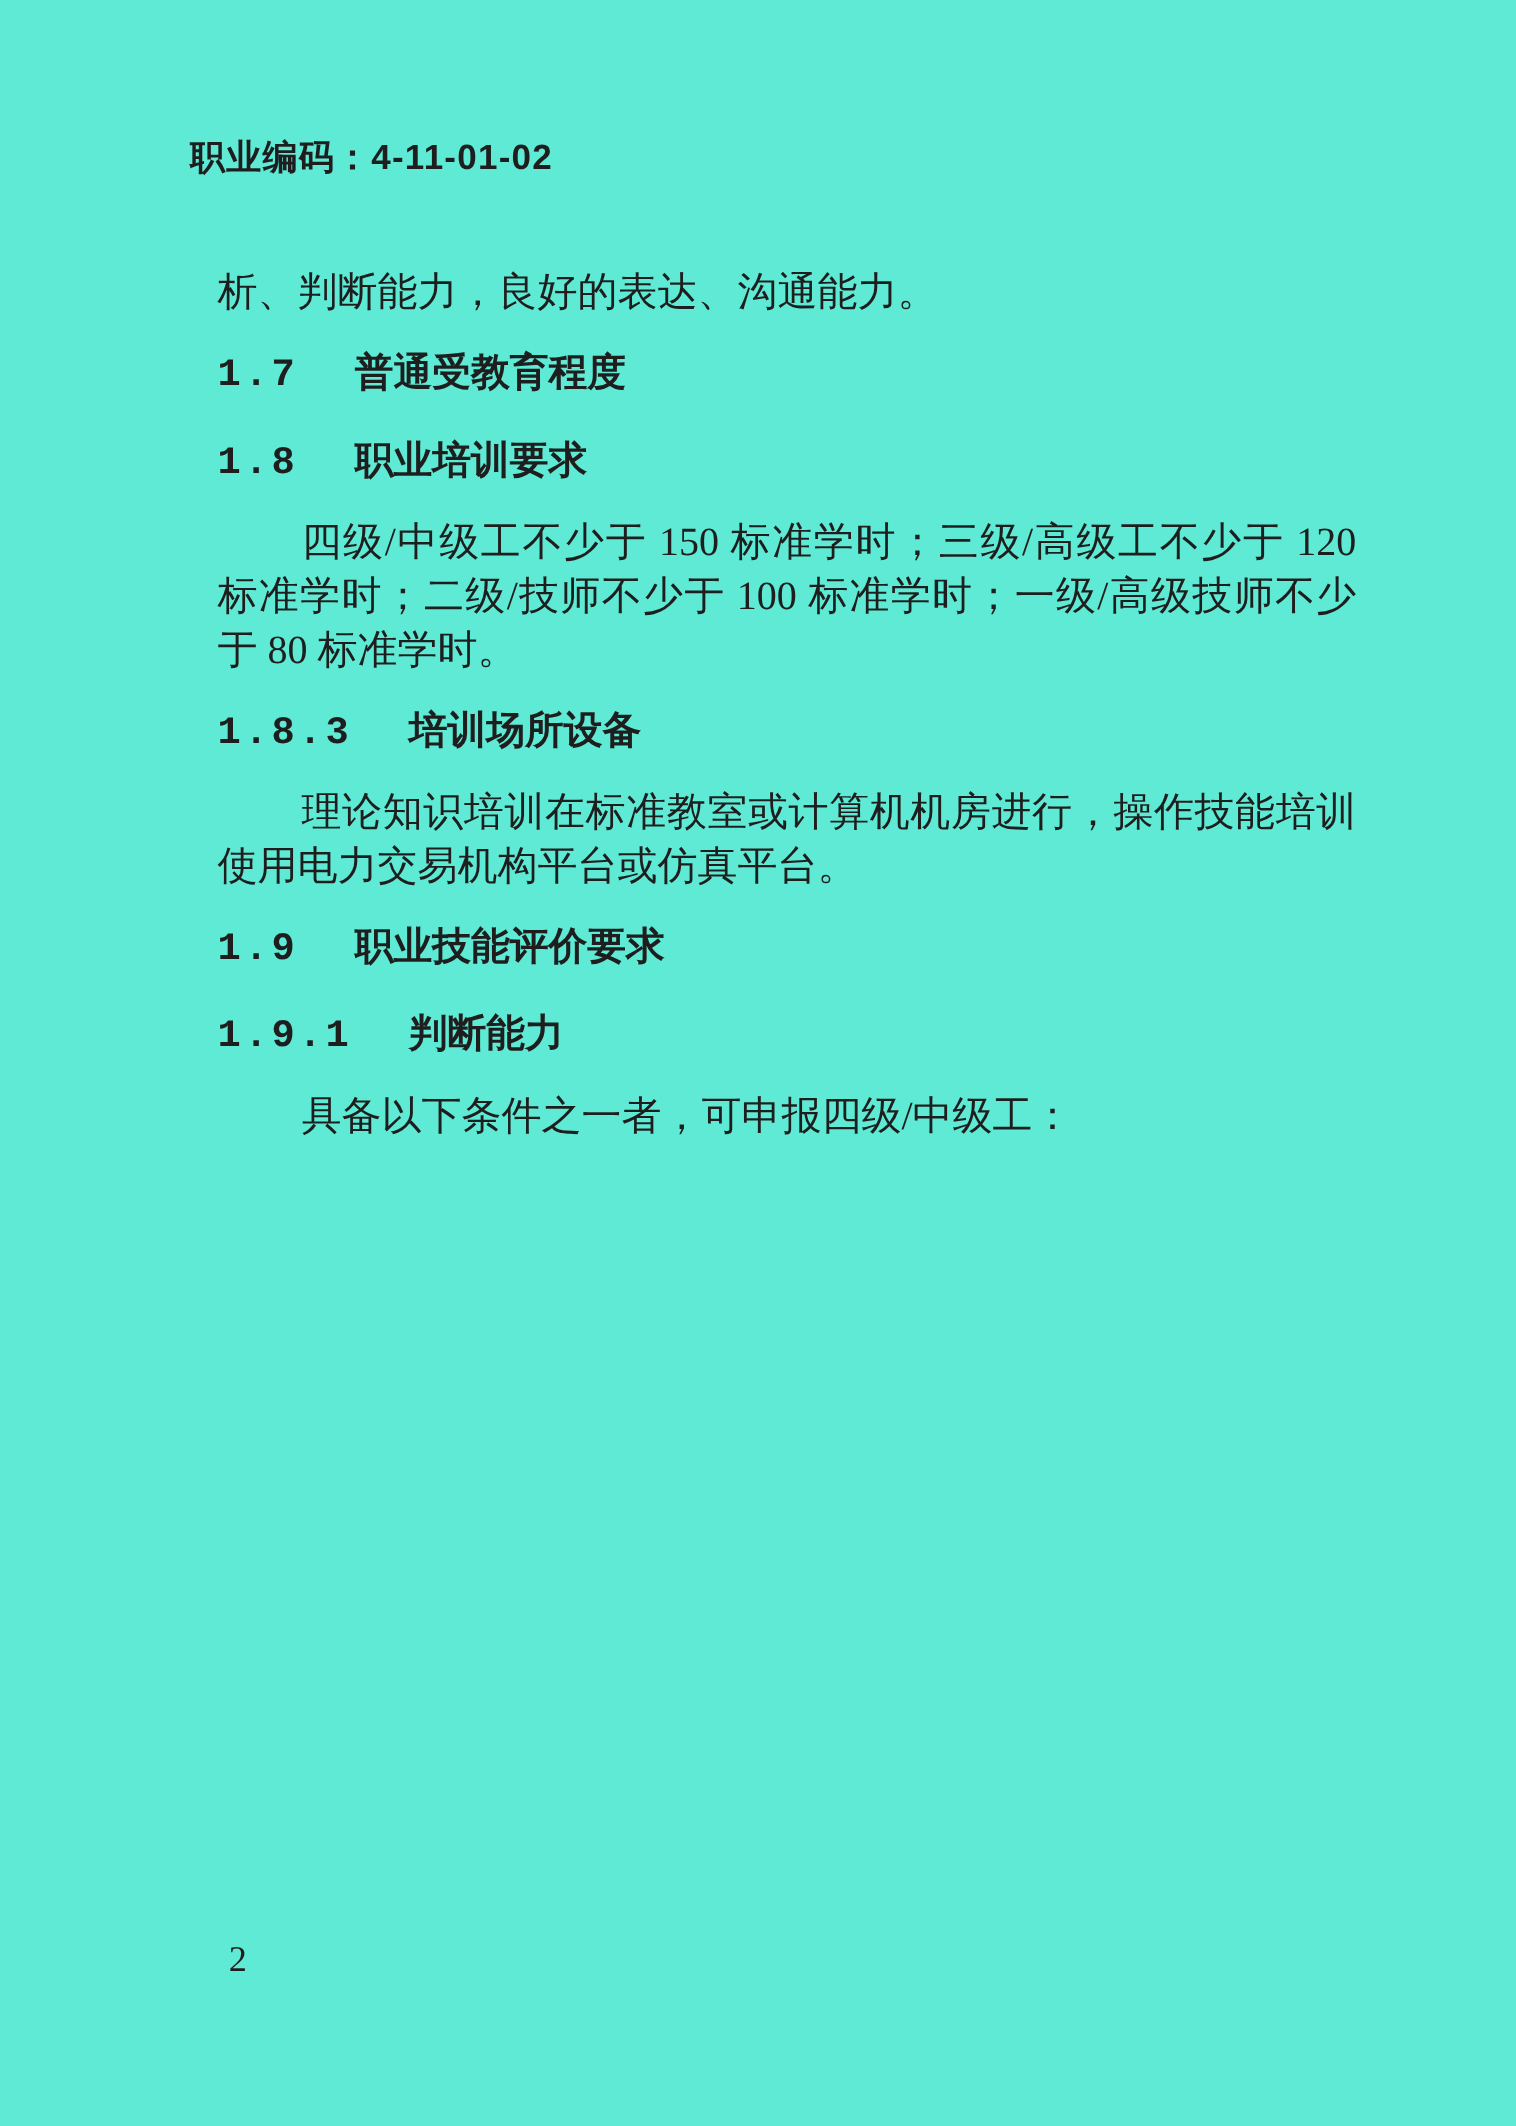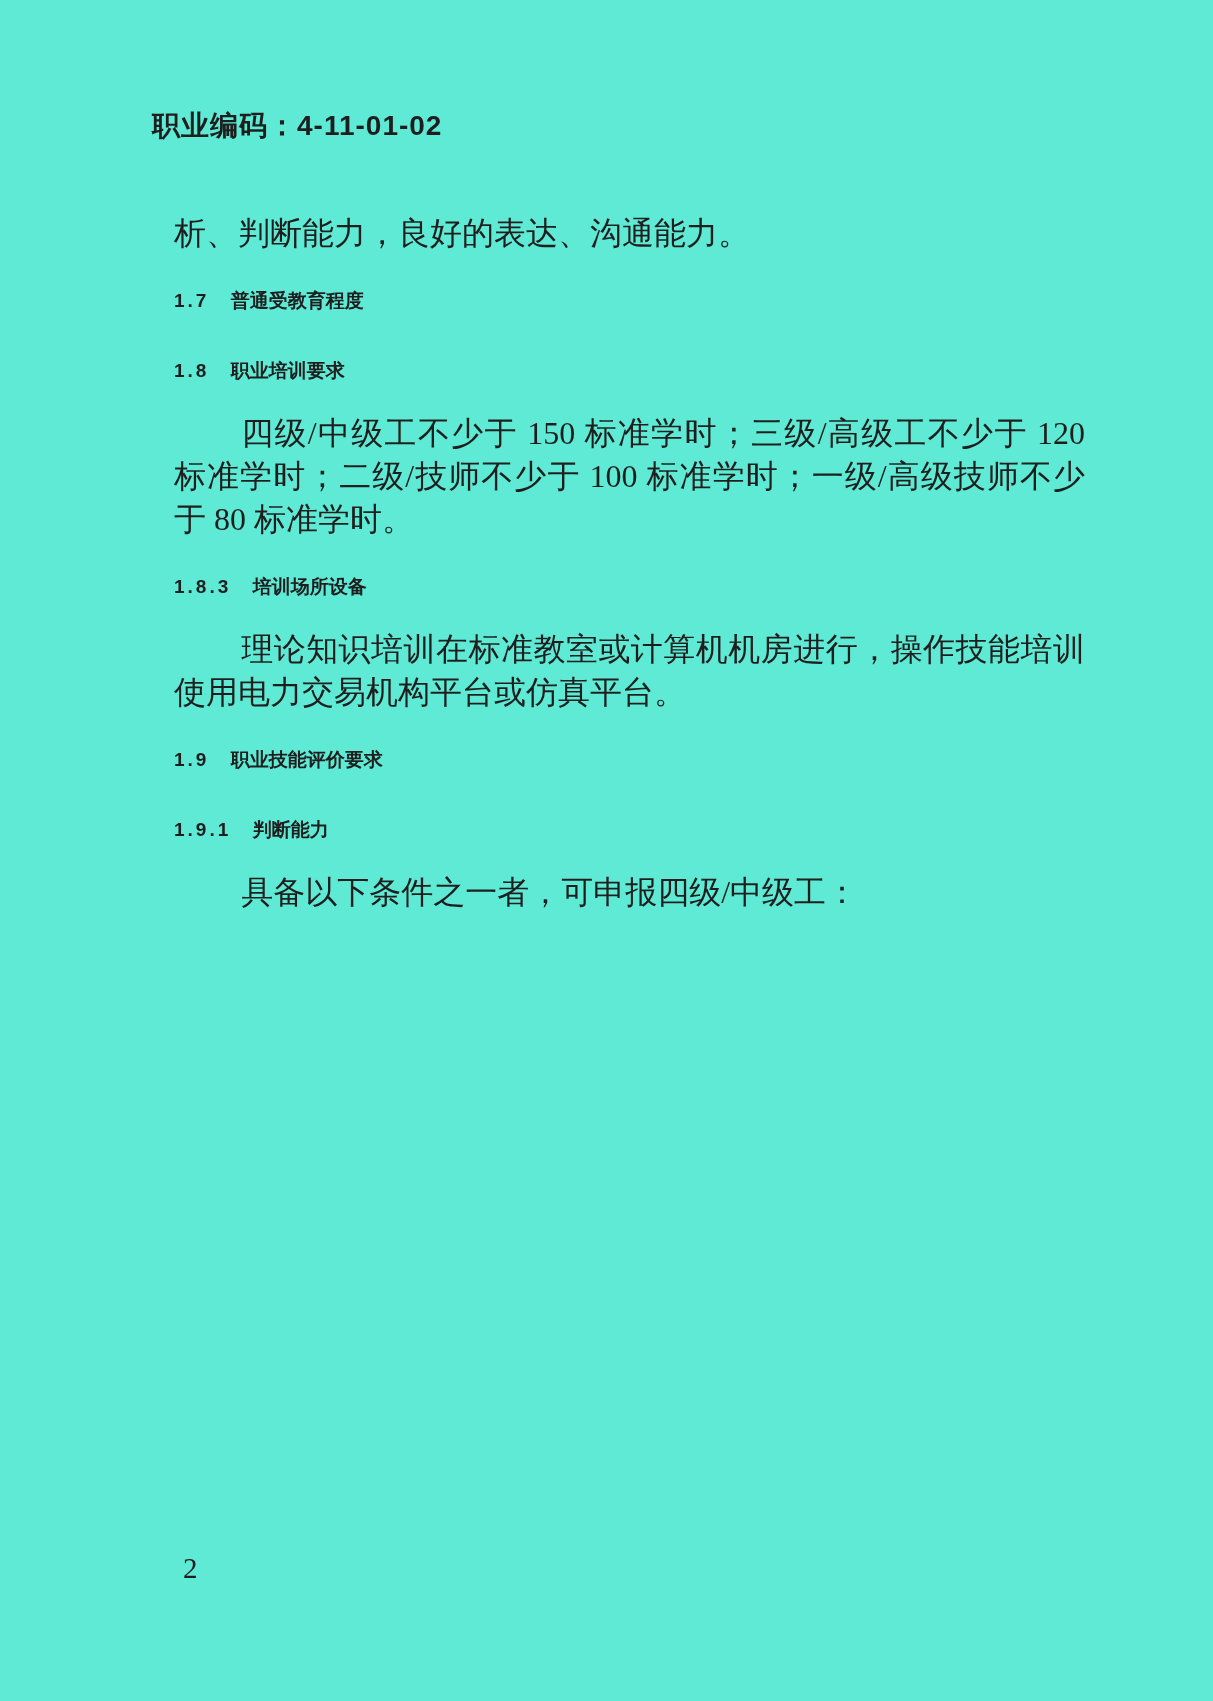--- a/index.html
+++ b/index.html
@@ -41,23 +41,23 @@
     margin: 0;
     font-family: "Liberation Serif", "DejaVu Serif", serif;
     font-size: 32px;
     line-height: 43px;
     text-align: justify;
     color: #1e1e1e;
   }
   .para.indent { text-indent: 2.1em; }
   .hd {
     margin: 30px 0 25px 0;
-    font-family: Liberation Sans, sans-serif;
+    font-family: Liberation Mono, monospace;
     font-weight: bold;
-    font-size: 19px;
+    font-size: 31px;
     line-height: 32px;
     color: #1e1e1e;
     white-space: nowrap;
   }
   .hd + .hd { margin-top: 38px; }
   .hd-num {
     letter-spacing: 3px;
     margin-right: 0.85em;
   }
   .page-number {

